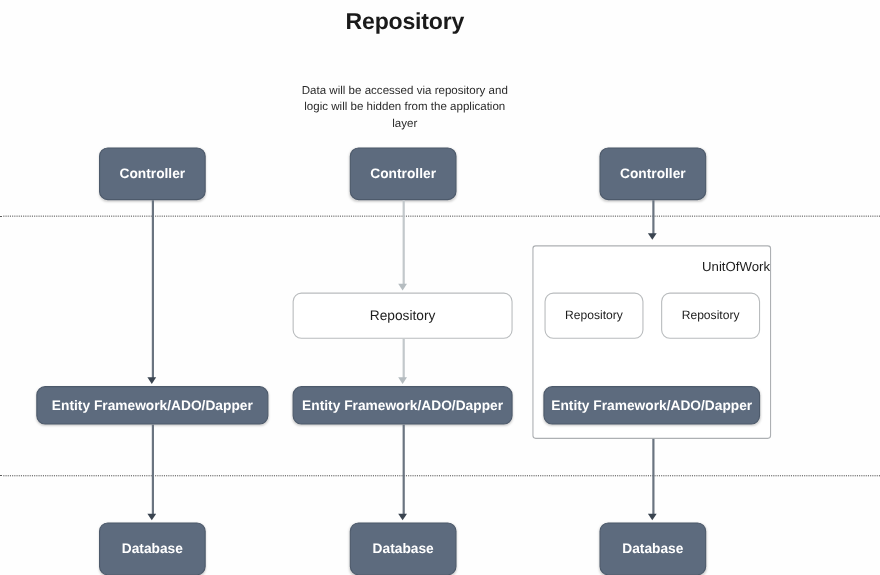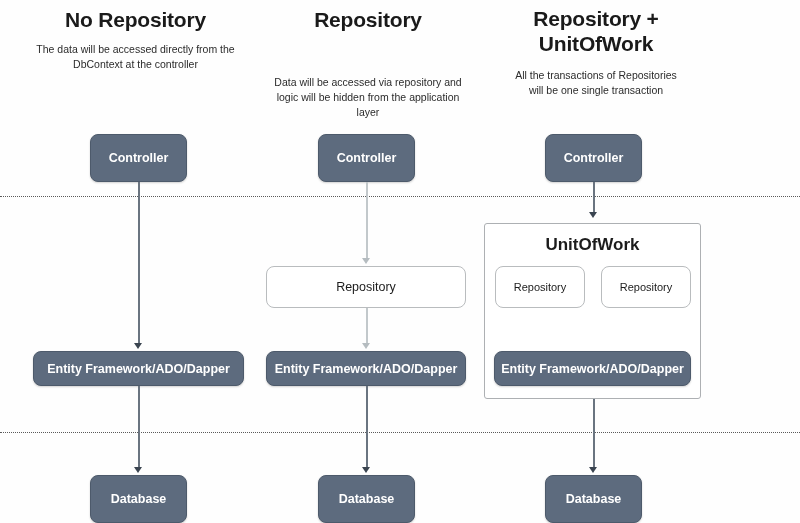--- a/index.html
+++ b/index.html
@@ -79,23 +79,23 @@
     position: absolute;
     box-sizing: border-box;
     background: #ffffff;
     border: 1px solid #adb0b3;
     border-radius: 3px;
   }
   .uow-title {
     position: absolute;
     width: 100%;
     top: 11px;
-    text-align: center;
-    font-size: 17px;
-    font-weight: bold;
+    text-align: right;
+    font-size: 12px;
+    font-weight: normal;
     color: #1c1c1c;
   }
 
   
   .conn {
     position: absolute;
     width: 1.5px;
     background: #6a7480;
   }
   .conn.light { background: #c2c8cb; width: 1.5px; }
@@ -107,34 +107,26 @@
     border-right: 4.5px solid transparent;
     border-top: 6px solid #3a4450;
   }
   .arrow.light { border-top-color: #b5bcc0; }
 </style>
 </head>
 <body>
 
 <div id="canvas">
 
-  <div class="col-head" style="left:8px; top:6px; width:255px;">
-    <div class="col-title">No Repository</div>
-    <div class="col-sub" style="padding:0 28px;">The data will be accessed directly from the DbContext at the controller</div>
-  </div>
 
   <div class="col-head" style="left:252px; top:6px; width:232px;">
     <div class="col-title">Repository</div>
     <div class="col-sub" style="padding:0 20px;margin-top:42px;">Data will be accessed via repository and logic will be hidden from the application layer</div>
   </div>
 
-  <div class="col-head" style="left:497px; top:6px; width:198px;">
-    <div class="col-title" style="line-height:25px;">Repository + UnitOfWork</div>
-    <div class="col-sub" style="padding:0 12px; margin-top:12px;">All the transactions of Repositories will be one single transaction</div>
-  </div>
 
   <div class="divider" style="top:196px;"></div>
   <div class="divider" style="top:432px;"></div>
 
   <div class="box box-dark" style="left:90px; top:134px; width:97px; height:48px;">Controller</div>
 
   <div class="conn" style="left:138px; top:182px; height:163px;"></div>
   <div class="arrow" style="left:134px; top:343px;"></div>
 
   <div class="box box-dark" style="left:33px; top:351px; width:211px; height:35px;">Entity Framework/ADO/Dapper</div>

